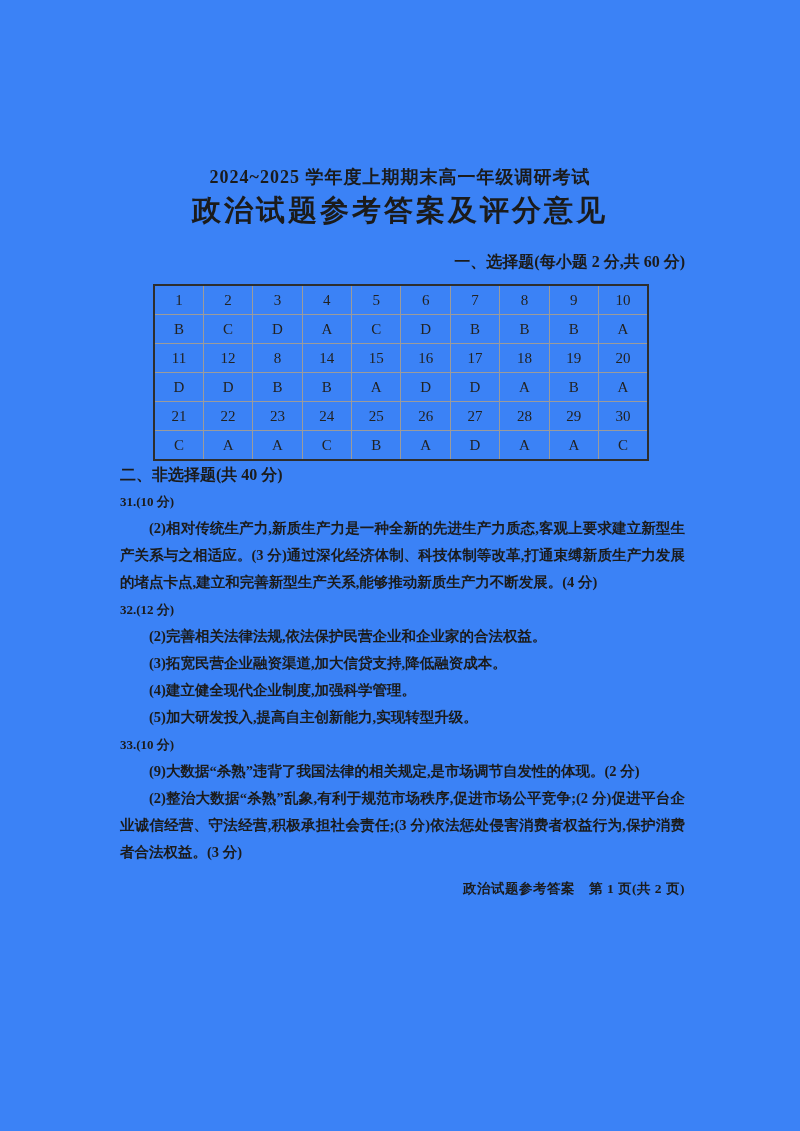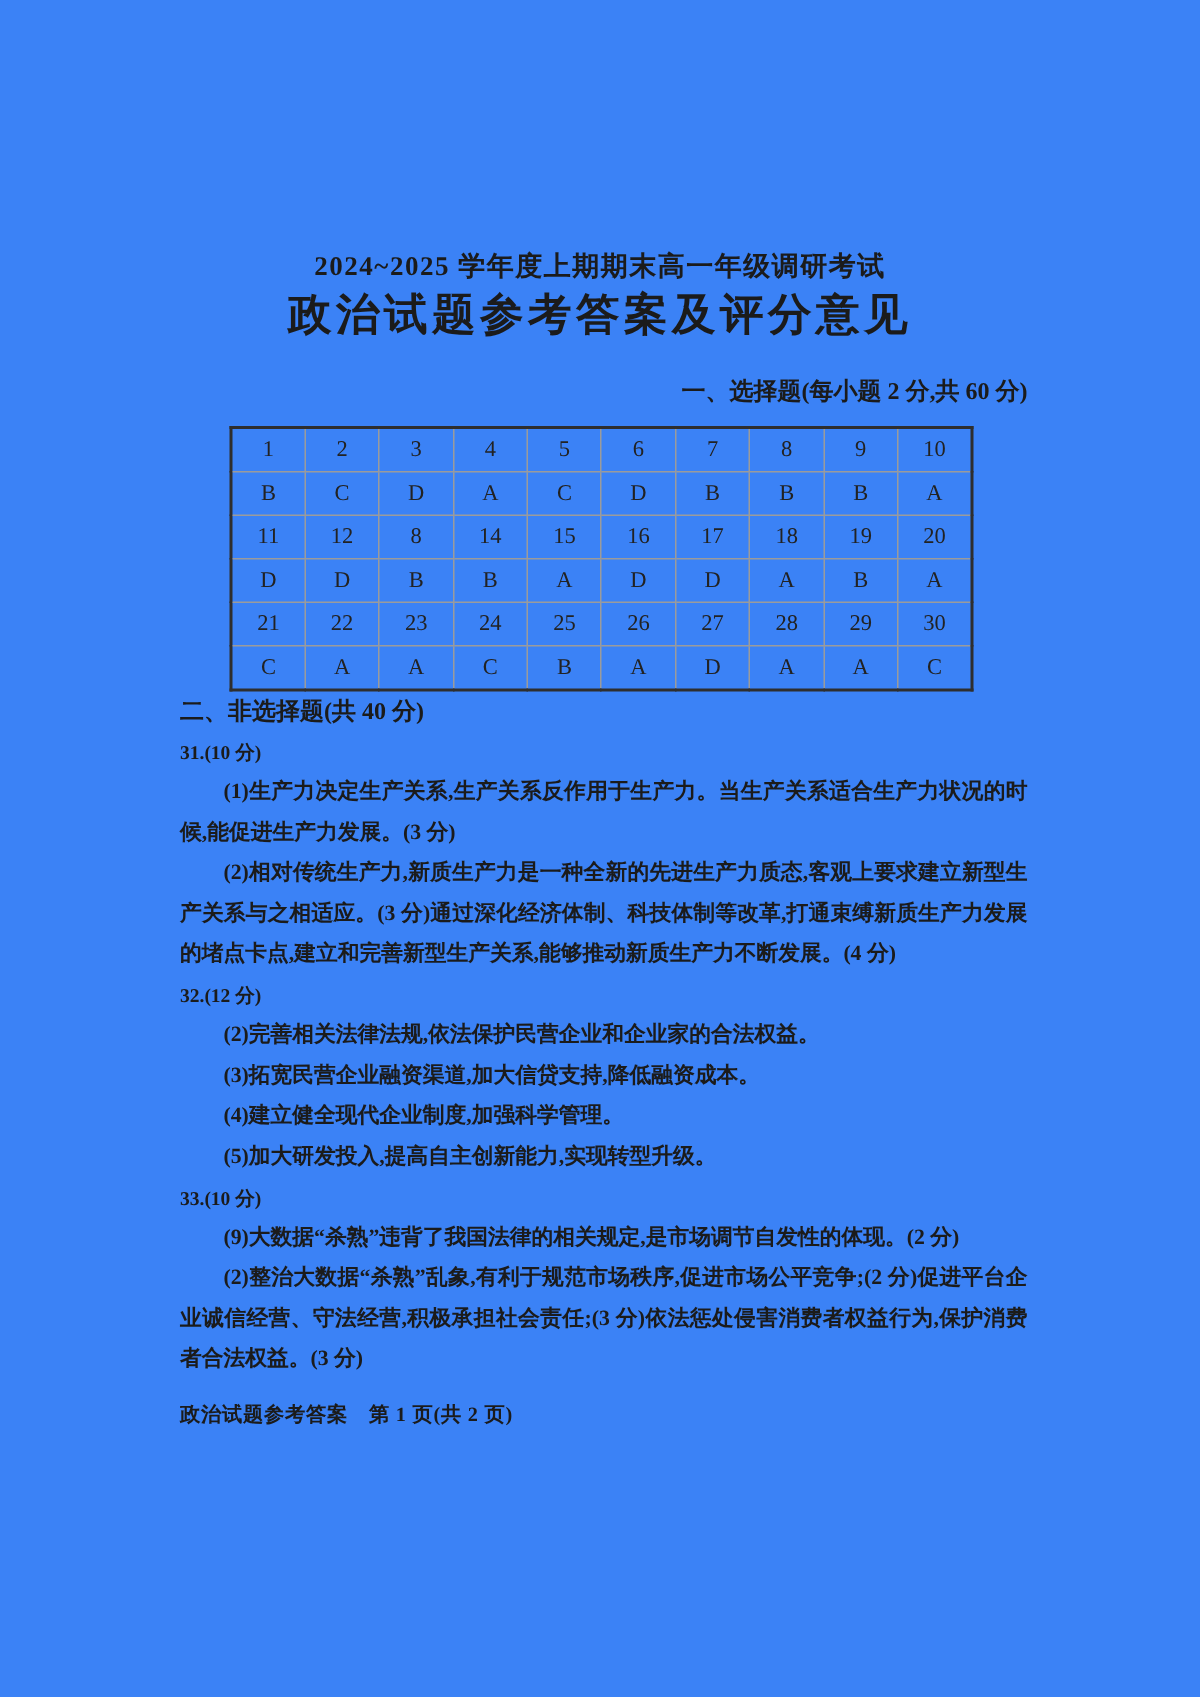--- a/index.html
+++ b/index.html
@@ -65,21 +65,21 @@
     line-height: 27px;
     text-align: justify;
     text-indent: 2em;
   }
   .para.note {
     font-style: italic;
     font-weight: 400;
   }
   .page-footer {
     margin-top: 14px;
-    text-align: left;
+    text-align: right;
     font-size: 13.5px;
     font-weight: 700;
     letter-spacing: 0.5px;
   }
 </style>
 </head>
 <body>
 
 <div class="page">
   <header class="titles">
@@ -163,21 +163,20 @@
             <td>A</td>
             <td>A</td>
             <td>C</td>
           </tr>
         </tbody>
     </table>
 
     <h2 class="sec-heading second">二、非选择题(共 40 分)</h2>
 
     <p class="qlabel">31.(10 分)</p>
-    <p class="para">(1)生产力决定生产关系,生产关系反作用于生产力。当生产关系适合生产力状况的时候,能促进生产力发展。(3 分)</p>
     <p class="para">(2)相对传统生产力,新质生产力是一种全新的先进生产力质态,客观上要求建立新型生产关系与之相适应。(3 分)通过深化经济体制、科技体制等改革,打通束缚新质生产力发展的堵点卡点,建立和完善新型生产关系,能够推动新质生产力不断发展。(4 分)</p>
 
     <p class="qlabel">32.(12 分)</p>
     <p class="para">(2)完善相关法律法规,依法保护民营企业和企业家的合法权益。</p>
     <p class="para">(3)拓宽民营企业融资渠道,加大信贷支持,降低融资成本。</p>
     <p class="para">(4)建立健全现代企业制度,加强科学管理。</p>
     <p class="para">(5)加大研发投入,提高自主创新能力,实现转型升级。</p>
 
     <p class="qlabel">33.(10 分)</p>
     <p class="para">(9)大数据“杀熟”违背了我国法律的相关规定,是市场调节自发性的体现。(2 分)</p>

